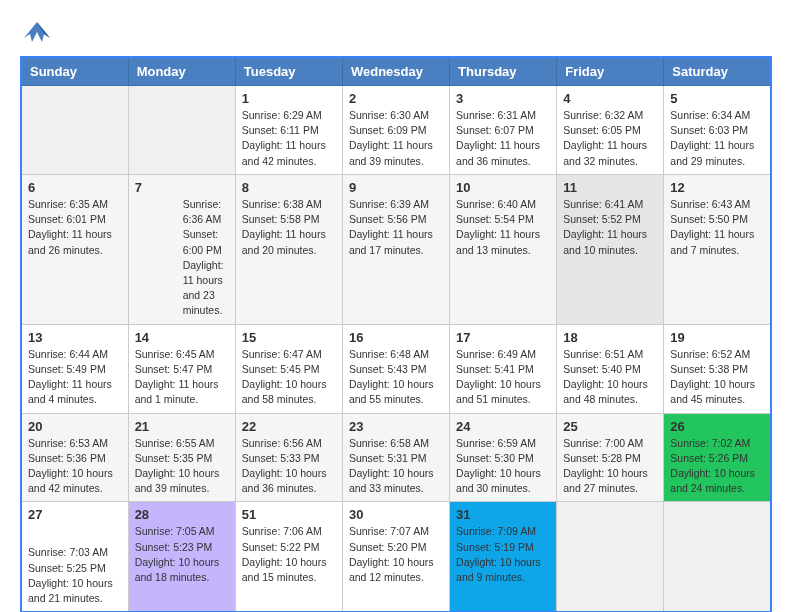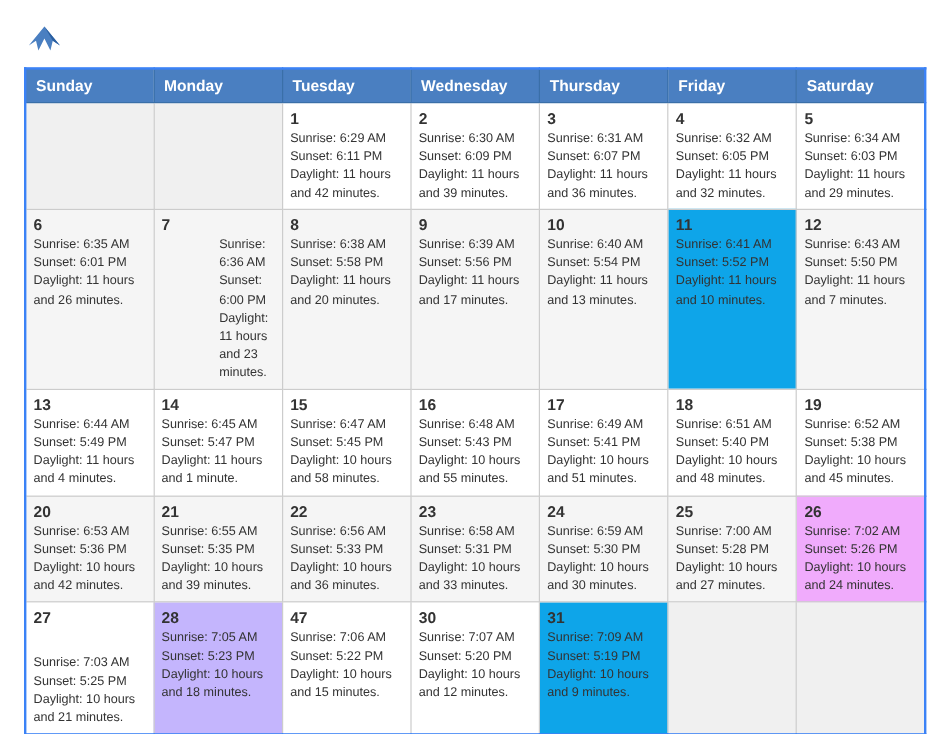--- a/index.html
+++ b/index.html
@@ -179,21 +179,21 @@
 Daylight: 11 hours
 and 17 minutes.</div>
         </td>
         <td style="background: rgb(245, 245, 245);">
           <span class="day-number">10</span>
           <div class="day-info" style="white-space: pre-line;">Sunrise: 6:40 AM
 Sunset: 5:54 PM
 Daylight: 11 hours
 and 13 minutes.</div>
         </td>
-        <td style="background: #0ea5e9;">
+        <td style="background: #e5e5e5;">
           <span class="day-number">11</span>
           <div class="day-info" style="white-space: pre-line;">Sunrise: 6:41 AM
 Sunset: 5:52 PM
 Daylight: 11 hours
 and 10 minutes.</div>
         </td>
         <td style="background: rgb(245, 245, 245);">
           <span class="day-number">12</span>
           <div class="day-info" style="white-space: pre-line;">Sunrise: 6:43 AM
 Sunset: 5:50 PM
@@ -288,21 +288,21 @@
 Daylight: 10 hours
 and 30 minutes.</div>
         </td>
         <td style="background: rgb(245, 245, 245);">
           <span class="day-number">25</span>
           <div class="day-info" style="white-space: pre-line;">Sunrise: 7:00 AM
 Sunset: 5:28 PM
 Daylight: 10 hours
 and 27 minutes.</div>
         </td>
-        <td style="background: #f0abfc;">
+        <td style="background: #22c55e;">
           <span class="day-number">26</span>
           <div class="day-info" style="white-space: pre-line;">Sunrise: 7:02 AM
 Sunset: 5:26 PM
 Daylight: 10 hours
 and 24 minutes.</div>
         </td>
       </tr>
       <tr>
         <td style="background: rgb(255, 255, 255);">
           <span class="day-number">27</span>
@@ -312,21 +312,21 @@
 and 21 minutes.</div>
         </td>
         <td style="background: #c4b5fd;">
           <span class="day-number">28</span>
           <div class="day-info" style="white-space: pre-line;">Sunrise: 7:05 AM
 Sunset: 5:23 PM
 Daylight: 10 hours
 and 18 minutes.</div>
         </td>
         <td style="background: rgb(255, 255, 255);">
-          <span class="day-number">47</span>
+          <span class="day-number">51</span>
           <div class="day-info" style="white-space: pre-line;">Sunrise: 7:06 AM
 Sunset: 5:22 PM
 Daylight: 10 hours
 and 15 minutes.</div>
         </td>
         <td style="background: rgb(255, 255, 255);">
           <span class="day-number">30</span>
           <div class="day-info" style="white-space: pre-line;">Sunrise: 7:07 AM
 Sunset: 5:20 PM
 Daylight: 10 hours

